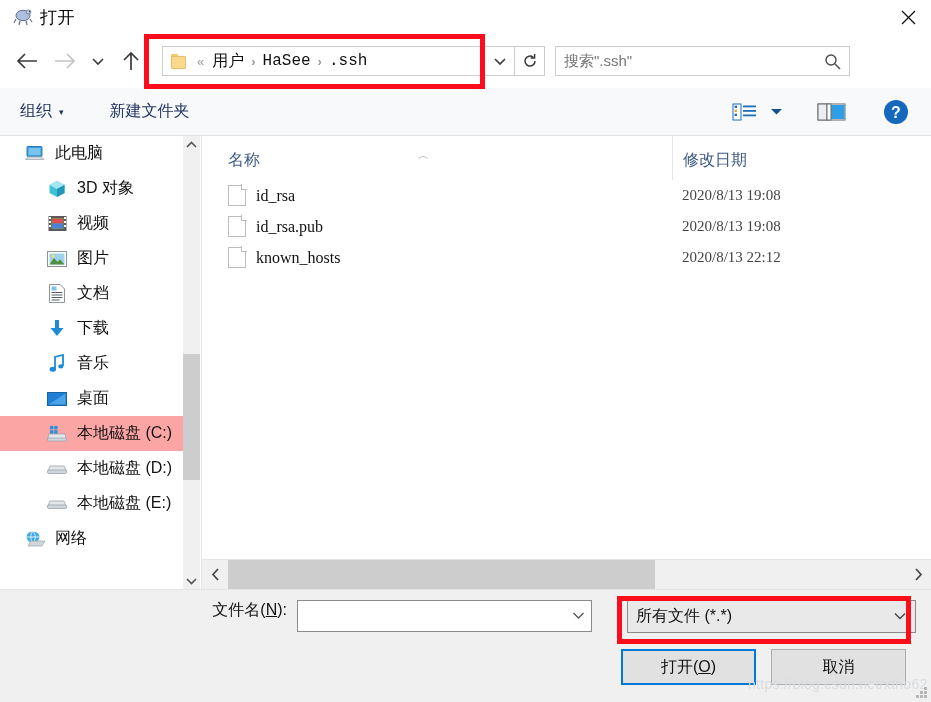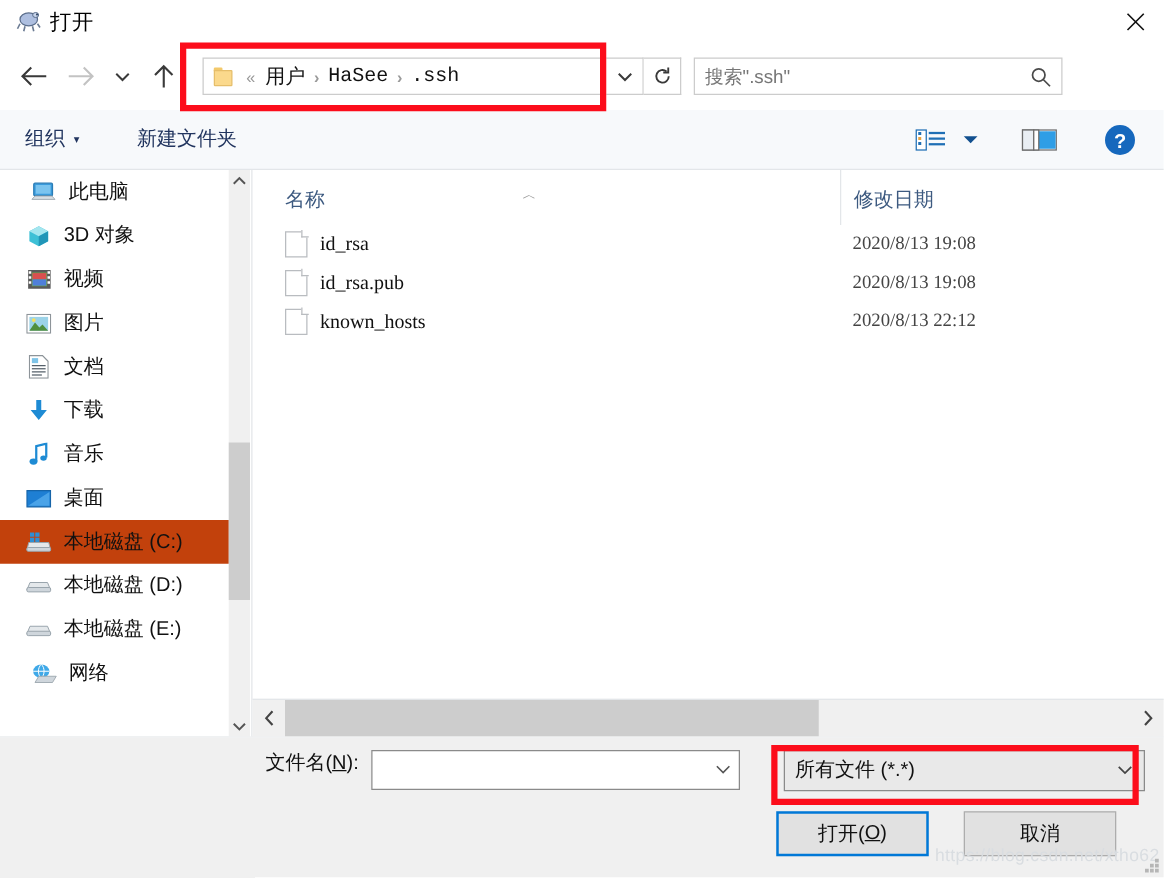--- a/index.html
+++ b/index.html
@@ -159,22 +159,22 @@
     position: relative;
     border-right: 1px solid #ffffff;
   }
   .side-item {
     height: 35px;
     display: flex; align-items: center;
     padding-left: 24px;
     font-size: 16px; color: #111111;
     white-space: nowrap;
   }
-  .side-item.indent { padding-left: 20px; }
-  .side-item.selected { background: #c2410c; }
+  .side-item.indent { padding-left: 46px; }
+  .side-item.selected { background: #fca5a5; }
   .side-icon {
     width: 22px; height: 20px; flex: 0 0 22px;
     margin-right: 9px;
     display: flex; align-items: center; justify-content: center;
     position: relative;
   }
 
   .sb-vert {
     position: absolute; right: 0; top: 0;
     width: 17px; height: 100%;
@@ -312,21 +312,21 @@
     background: #e9e9e9;
     border: 1px solid #8a8a8a;
     display: flex; align-items: center;
     padding: 0 8px;
     font-size: 16px; color: #111111;
   }
   .ft-select .val { flex: 1 1 auto; }
   .chevron-dn { font-size: 12px; color: #444444; }
   .btn {
     position: absolute;
-    height: 36px; width: 122px;
+    height: 36px; width: 135px;
     background: #e1e1e1;
     display: flex; align-items: center; justify-content: center;
     font-size: 16px; color: #111111;
     border: 1px solid #adadad;
   }
   .btn.primary {
     left: 621px; top: 59px;
     border: 2px solid #0078d7;
     background: #e1e1e1;
   }

